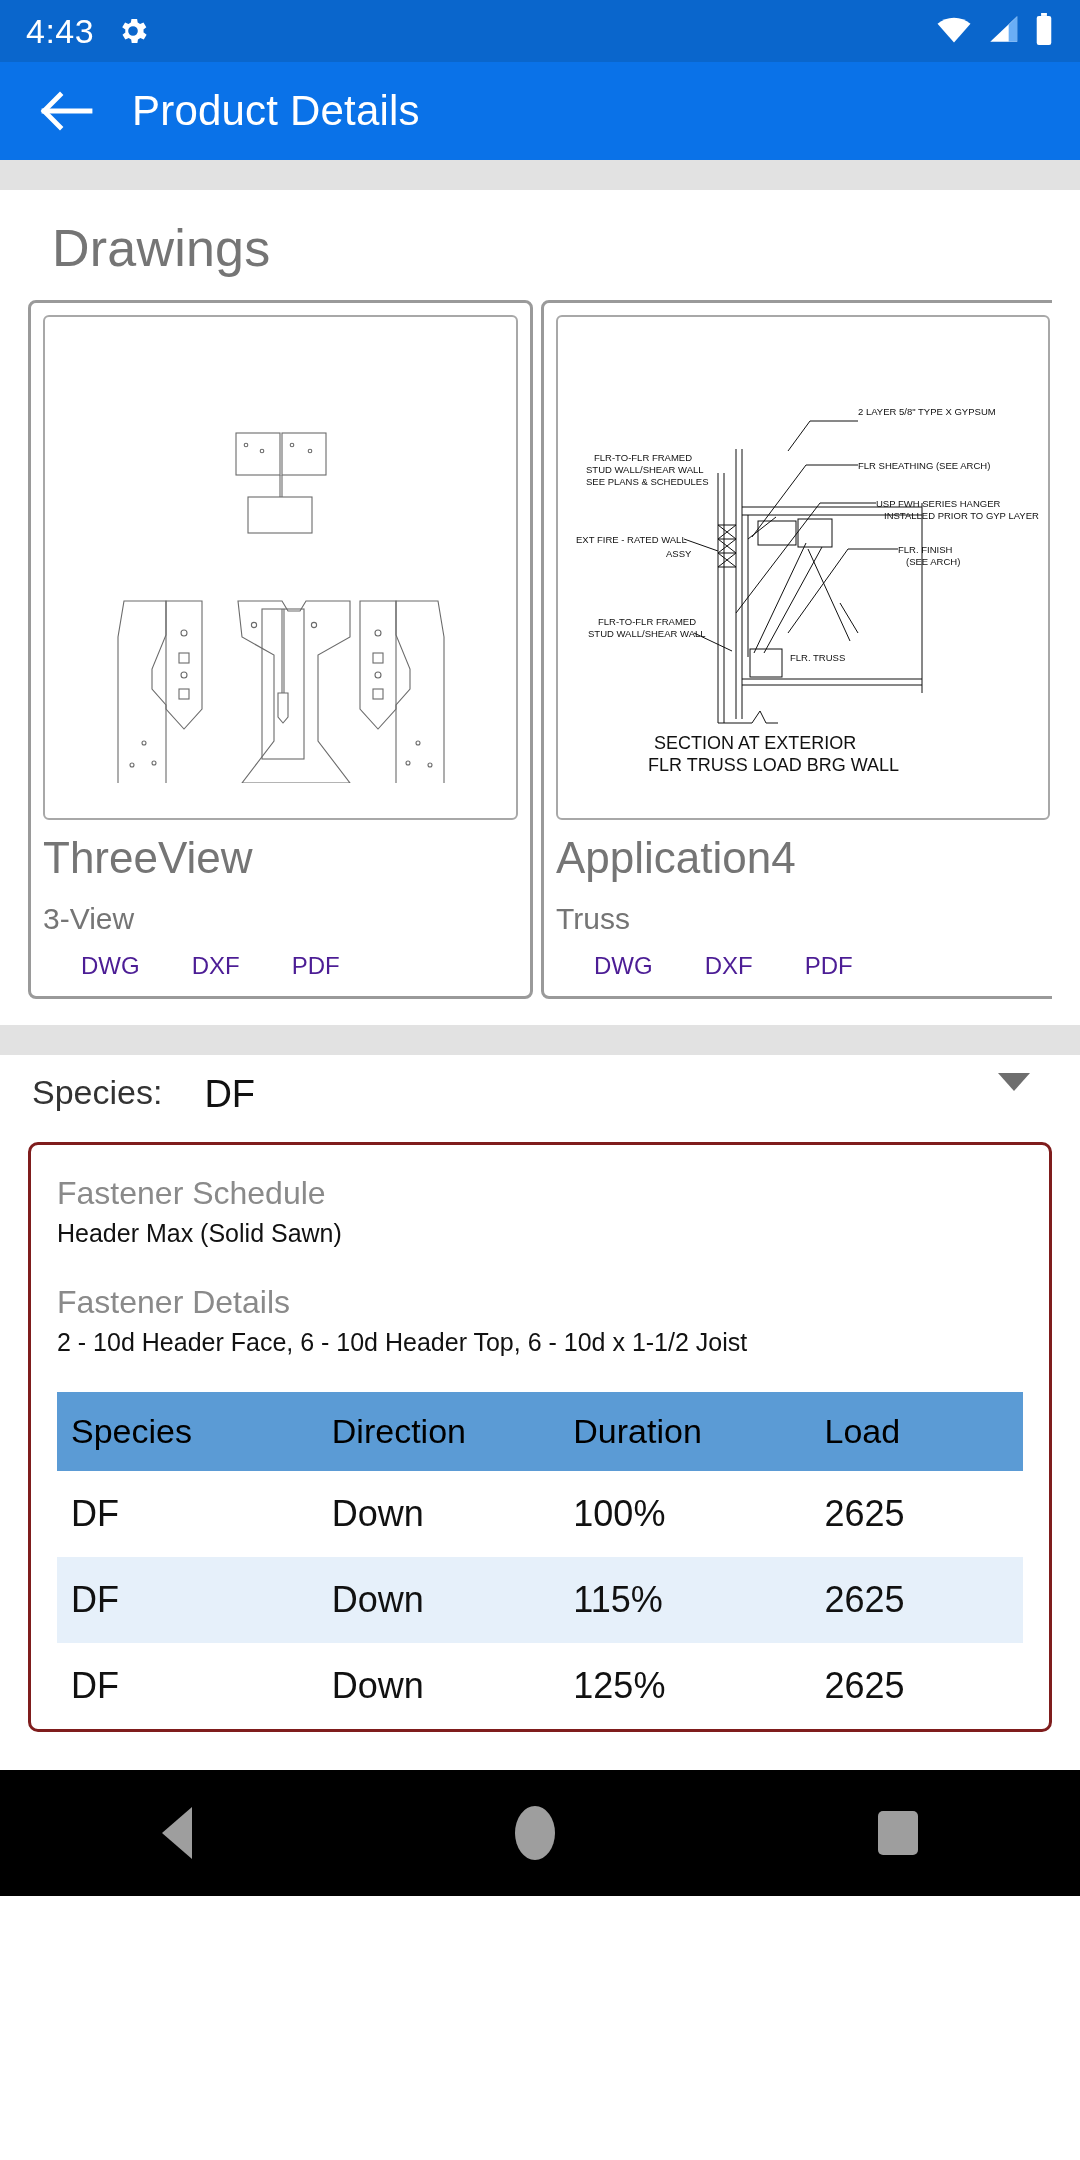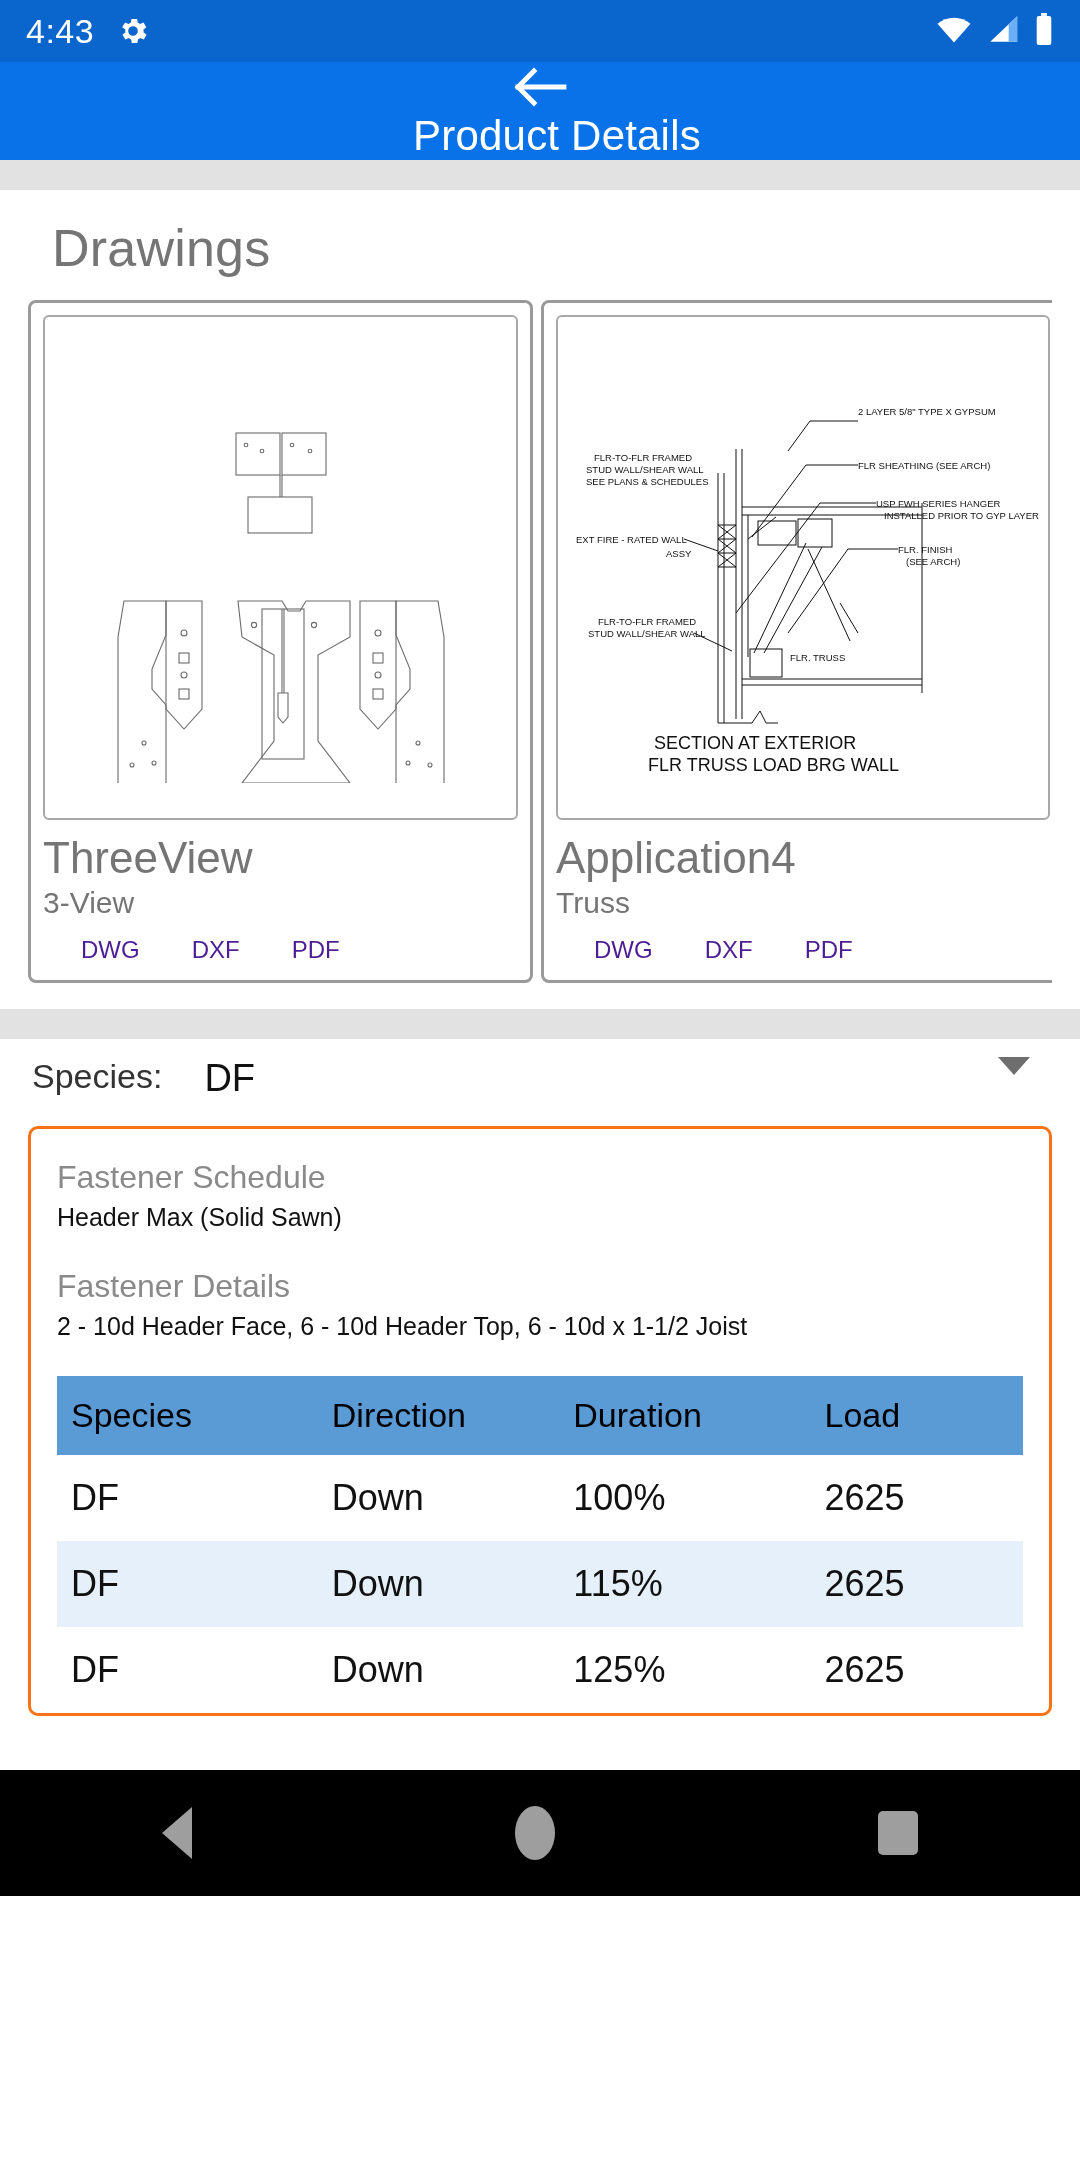--- a/index.html
+++ b/index.html
@@ -17,21 +17,21 @@
     display: flex; align-items: center; padding: 0 26px;
   }
   .status-time { font-size: 34px; font-weight: 400; letter-spacing: .5px; }
   .status-gear { margin-left: 22px; display: flex; align-items: center; }
   .status-spacer { flex: 1; }
   .status-icons { display: flex; align-items: center; gap: 14px; }
 
   
   .app-bar {
     height: 98px; background: #0a72e8; color: #fff;
-    display: flex; align-items: center; padding: 0 34px; flex-direction: column;
+    display: flex; align-items: center; padding: 0 34px;
   }
   .back-btn { width: 64px; height: 64px; display: flex; align-items: center; justify-content: center; }
   .app-title { font-size: 42px; font-weight: 400; margin-left: 34px; letter-spacing: .2px; }
 
   
   .strip { height: 30px; background: #e2e2e2; }
 
   
   .section { padding: 0 28px; }
   .section-title {
@@ -46,36 +46,36 @@
     background: #fff; padding: 12px 12px 16px 12px;
     flex: 0 0 505px;
   }
   .thumb {
     height: 505px; border: 2px solid #a8a8a8; border-radius: 6px;
     background: #fff; position: relative; overflow: hidden;
     display: flex; align-items: center; justify-content: center;
   }
   .thumb svg { display: block; }
   .card-title { font-size: 44px; color: #757575; margin-top: 14px; line-height: 1.1; white-space: nowrap; }
-  .card-sub { font-size: 30px; color: #757575; margin-top: 4px; }
+  .card-sub { font-size: 30px; color: #757575; margin-top: 20px; }
   .links { display: flex; gap: 52px; margin-top: 16px; padding-left: 38px; }
   .link { font-size: 24px; color: #4c1d95; font-weight: 500; }
 
   
   .species-row {
     display: flex; align-items: flex-start;
     padding: 18px 4px 26px 4px;
   }
   .species-label { font-size: 34px; color: #333; }
   .species-value { font-size: 38px; color: #111; margin-left: 42px; }
   .species-spacer { flex: 1; }
   .caret { width: 0; height: 0; border-left: 16px solid transparent; border-right: 16px solid transparent; border-top: 18px solid #6e6e6e; margin-right: 18px; }
 
   .fs-card {
-    border: 3px solid #f97316; border-radius: 10px;
+    border: 3px solid #7f1d1d; border-radius: 10px;
     padding: 24px 26px 0 26px; background: #fff;
   }
   .fs-label { font-size: 32px; color: #8a8a8a; margin-top: 6px; }
   .fs-value { font-size: 25px; color: #111; margin-top: 6px; line-height: 1.25; }
   .fs-gap { height: 28px; }
 
   table.fs-table { width: 100%; border-collapse: collapse; margin-top: 34px; }
   table.fs-table th {
     background: #5b9bd5; color: #000000; font-size: 34px; font-weight: 400;
     text-align: left; padding: 20px 0 20px 14px;

